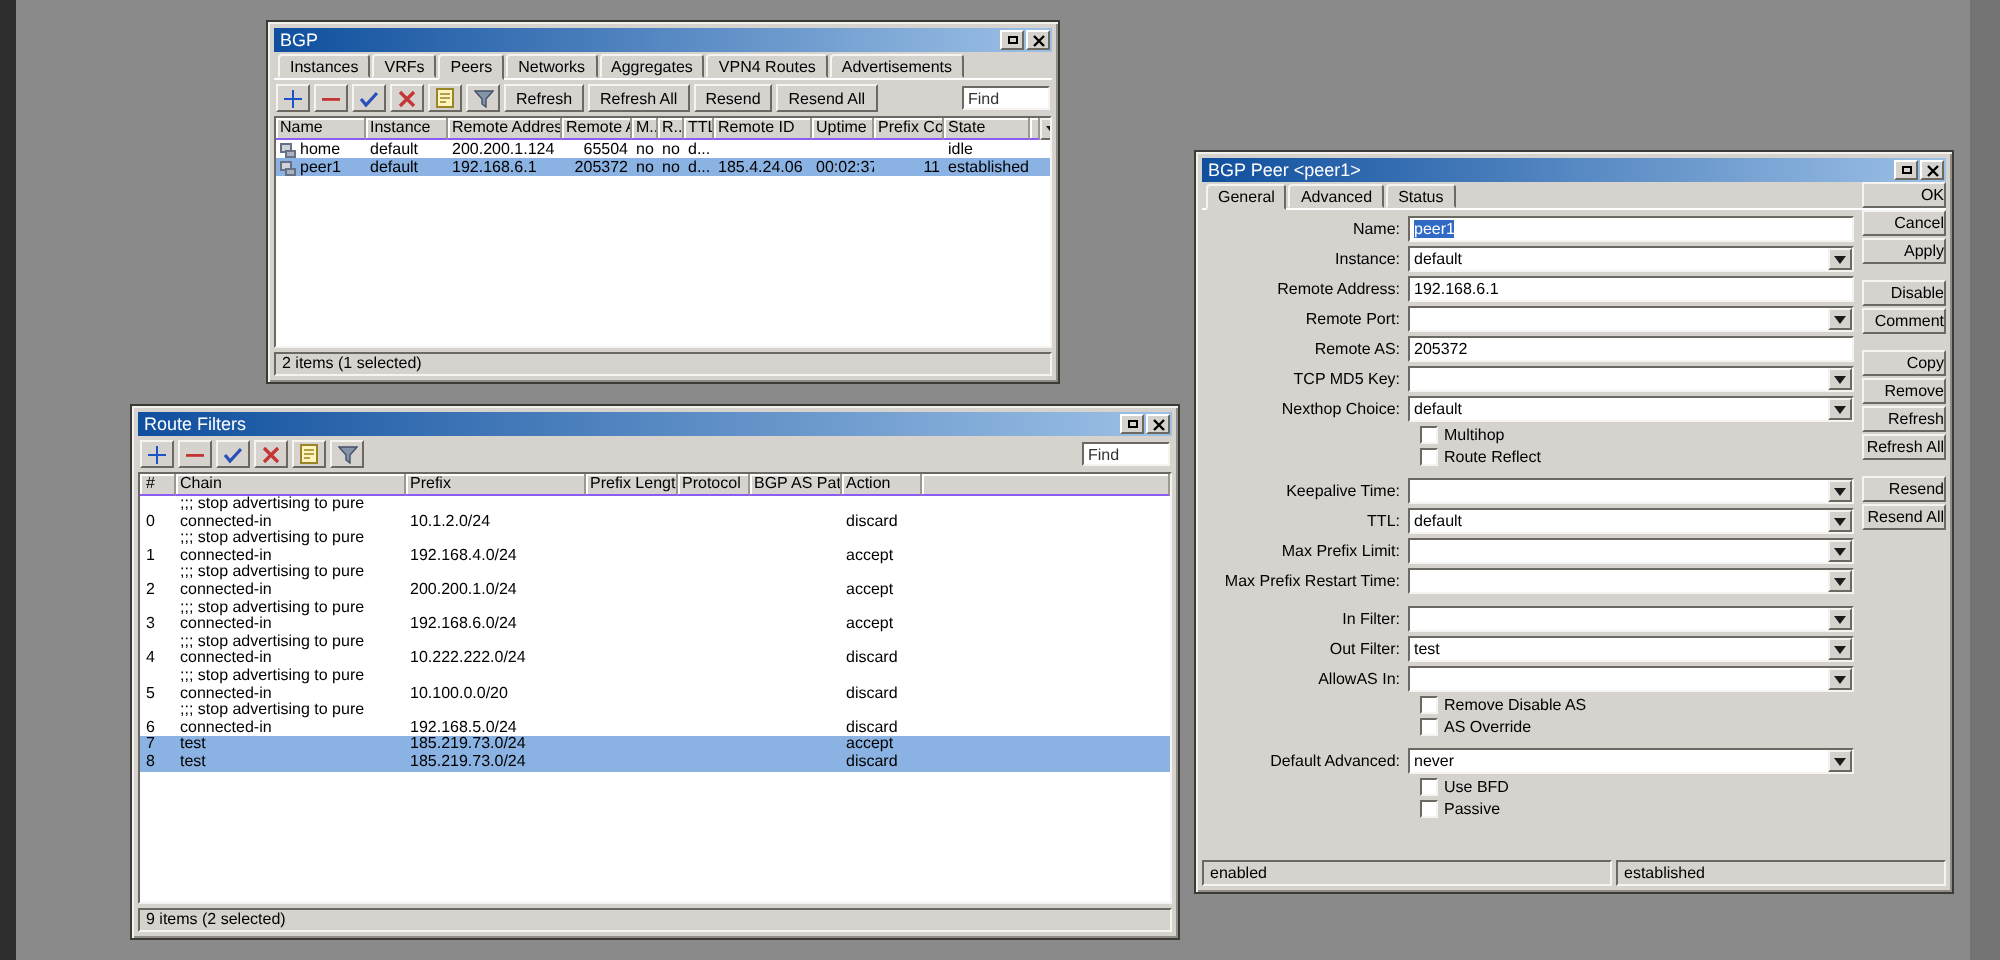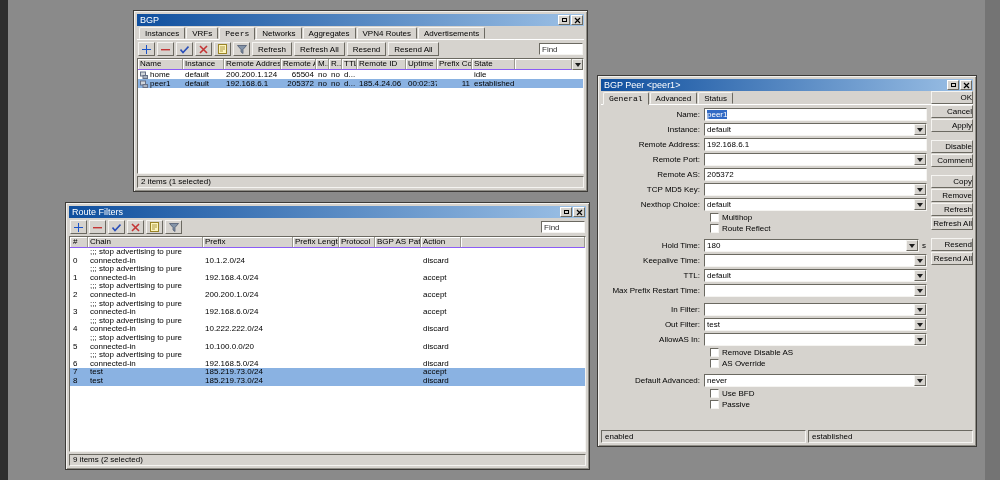--- a/index.html
+++ b/index.html
@@ -19,21 +19,21 @@
   .winbtn { flex:none; width:12px; height:10px; margin-right:1px; background:#d6d3ce;
             border:1px solid; border-color:#fff #6b6961 #6b6961 #fff;
             display:flex; align-items:center; justify-content:center; padding:0; }
   .glyph-box { width:5px; height:4px; border:1px solid #000; }
 
   .tabbar { flex:none; display:flex; align-items:flex-end; padding:1px 0 0 2px; height:14px;
             border-bottom:1px solid #fff; }
   .tab { position:relative; flex:none; font-size:8px; line-height:11px; height:12px; padding:0 5px;
          background:#d6d3ce; border:1px solid; border-color:#f5f4f1 #6b6961 #d6d3ce #f5f4f1;
          border-radius:2px 2px 0 0; margin-right:1px; white-space:nowrap; }
-  .tab.active { height:13px; margin-bottom:-1px; z-index:2;font-family:Liberation Mono, monospace; }
+  .tab.active { height:13px; margin-bottom:-1px; z-index:2; }
 
   .toolbar { flex:none; display:flex; align-items:center; gap:2px; padding:2px 1px; }
   .iconbtn { flex:none; width:17px; height:14px; background:#d6d3ce; border:1px solid;
              border-color:#f5f4f1 #6b6961 #6b6961 #f5f4f1;
              display:flex; align-items:center; justify-content:center; padding:0; }
   .txtbtn { flex:none; height:14px; font-size:8px; line-height:11px; padding:0 5px; background:#d6d3ce;
             border:1px solid; border-color:#f5f4f1 #6b6961 #6b6961 #f5f4f1; font-family:inherit; }
   .find { margin-left:auto; flex:none; width:44px; height:12px; background:#fff;
           border:1px solid; border-color:#6b6961 #f5f4f1 #f5f4f1 #6b6961;
           font-family:inherit; font-size:8px; padding:0 2px; }
@@ -98,21 +98,21 @@
            font-size:8px; line-height:11px; padding:0 3px; white-space:nowrap; overflow:hidden; }
   .pcell.left { flex:none; width:205px; }
   .pcell.right { flex:1; }
 </style>
 </head>
 <body>
 
 <div class="strip-left"></div>
 <div class="strip-right"></div>
 
-<div class="window" style="left:133px;top:10px;width:455px;height:182px;">
+<div class="window" style="left:133px;top:10px;width:397px;height:182px;">
   <div class="titlebar">
     <span class="title">BGP</span>
     <button class="winbtn">
         <span class="glyph-box"></span>
       </button>
     <button class="winbtn">
         <svg width="7" height="7" viewBox="0 0 7 7">
           <path d="M1 1 L6 6 M6 1 L1 6" stroke="#000" stroke-width="1.2"></path>
         </svg>
       </button>
@@ -480,42 +480,41 @@
     <div class="crow">
       <span class="checkbox"></span>
       <span class="cblabel">Multihop</span>
     </div>
     <div class="crow">
       <span class="checkbox"></span>
       <span class="cblabel">Route Reflect</span>
     </div>
     <div class="vsp"></div>
     <div class="frow">
-      <div class="flabel">Hold Time:</div>
-      <div class="ffield">
-          <span class="fval">180</span>
-          <span class="combo-btn">
-            <span class="arr"></span>
-          </span>
-        </div>
-      <span class="unit">s</span>
-    </div>
-    <div class="frow">
       <div class="flabel">Keepalive Time:</div>
       <div class="ffield">
           <span class="fval"></span>
           <span class="combo-btn">
             <span class="arr"></span>
           </span>
         </div>
     </div>
     <div class="frow">
       <div class="flabel">TTL:</div>
       <div class="ffield">
           <span class="fval">default</span>
+          <span class="combo-btn">
+            <span class="arr"></span>
+          </span>
+        </div>
+    </div>
+    <div class="frow">
+      <div class="flabel">Max Prefix Limit:</div>
+      <div class="ffield">
+          <span class="fval"></span>
           <span class="combo-btn">
             <span class="arr"></span>
           </span>
         </div>
     </div>
     <div class="frow">
       <div class="flabel">Max Prefix Restart Time:</div>
       <div class="ffield">
           <span class="fval"></span>
           <span class="combo-btn">

